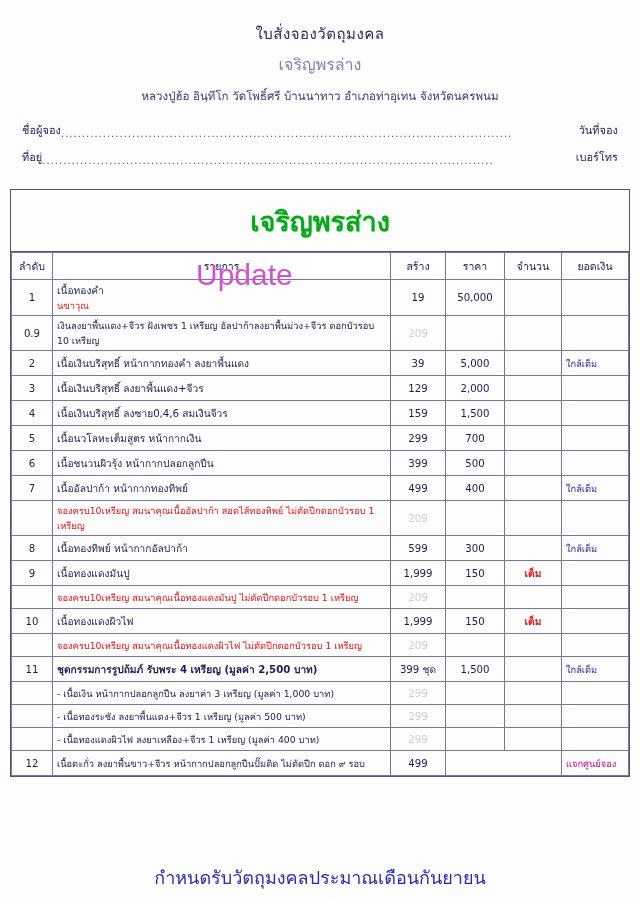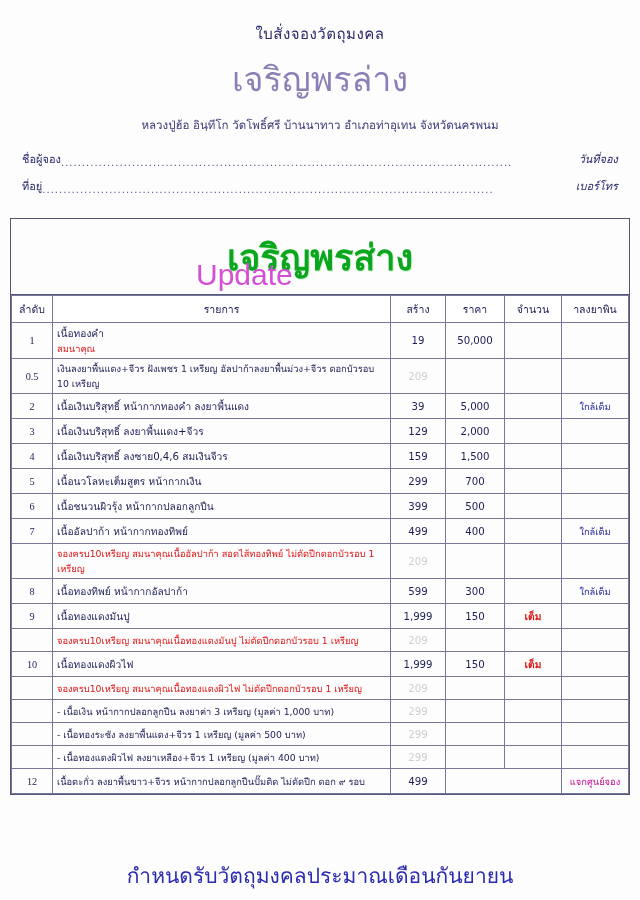--- a/index.html
+++ b/index.html
@@ -27,21 +27,21 @@
   .header {
     text-align: center;
     padding-top: 14px;
   }
   .doc-title {
     font-size: 15px;
     color: #2a2a6a;
     letter-spacing: 0.5px;
   }
   .temple-name {
-    font-size: 34px;
+    font-size: 16px;
     color: #8d7fb5;
     margin-top: 6px;
     font-family: "DejaVu Serif", "Liberation Serif", serif;
   }
   .temple-sub {
     font-size: 11.5px;
     color: #3a3a7a;
     margin-top: 10px;
   }
 
@@ -59,34 +59,34 @@
     white-space: nowrap;
   }
   .fill-label { flex: none; }
   .dots {
     flex: 1 1 auto;
     overflow: hidden;
     letter-spacing: 1px;
     color: #555588;
     font-size: 10px;
   }
-  .fill-label2 { flex: none; padding-left: 2px; font-style: italic; }
+  .fill-label2 { flex: none; padding-left: 2px; }
 
   
   .main-frame {
     margin-top: 6px;
     border: 1.5px solid #555577;
   }
   .banner {
     text-align: center;
     padding: 10px 0 8px 0;
     border-bottom: 1.5px solid #555577;
   }
   .banner-text {
-    font-size: 36px;
+    font-size: 27px;
     color: #0aa61e;
     font-weight: bold;
     font-family: "DejaVu Serif", "Liberation Serif", serif;
     text-shadow: 1px 1px 0 #c9f0c9;
   }
 
   table.order {
     width: 100%;
     border-collapse: collapse;
     font-size: 10.2px;
@@ -97,26 +97,26 @@
     padding: 2px 4px;
     vertical-align: middle;
   }
   table.order thead th {
     text-align: center;
     font-weight: normal;
     font-size: 10.5px;
     height: 22px;
     background: #ffffff;
   }
-  .c-no    { width: 32px;  text-align: center; font-family: Liberation Serif, serif; }
+  .c-no    { width: 32px;  text-align: center; }
   .c-item  { }
   .c-make  { width: 46px;  text-align: center; }
   .c-price { width: 50px;  text-align: center; }
   .c-qty   { width: 48px;  text-align: center; margin-left: 20px; }
-  .c-total { width: 58px;  text-align: center; }
+  .c-total { width: 58px;  }
 
   tr.main-row td { height: 20px; }
   tr.note-row td { height: 18px; }
 
   .red    { color: #e01515; }
   .magenta{ color: #c10a8c; }
   .blue   { color: #1d1d9e; }
   .grey   { color: #cfcfcf; }
   .bold   { font-weight: bold; }
   .sm     { font-size: 9.3px; }
@@ -133,21 +133,21 @@
     color: #d44fd4;
     font-family: "Liberation Sans", sans-serif;
     pointer-events: none;
   }
 
   .bottom-line {
     position: absolute;
     left: 0; right: 0;
     bottom: 8px;
     text-align: center;
-    font-size: 21px;
+    font-size: 18px;
     color: #2a2ab0;
     font-family: "DejaVu Serif", "Liberation Serif", serif;
   }
 </style>
 </head>
 <body>
 
 <div class="page">
 
   <div class="header">
@@ -176,39 +176,39 @@
     </div>
 
     <table class="order">
       <thead>
         <tr>
           <th class="c-no">ลำดับ</th>
           <th class="c-item">รายการ</th>
           <th class="c-make">สร้าง</th>
           <th class="c-price">ราคา</th>
           <th class="c-qty">จำนวน</th>
-          <th class="c-total">าลงยาพิน</th>
+          <th class="c-total">ยอดเงิน</th>
         </tr>
       </thead>
       <tbody>
 
         <tr class="main-row">
           <td class="c-no">1</td>
           <td class="c-item">
             <div>เนื้อทองคำ</div>
-            <div class="red sm">สมนาคุณ</div>
+            <div class="red sm">นขาวุณ</div>
           </td>
           <td class="c-make">19</td>
           <td class="c-price">50,000</td>
           <td class="c-qty"></td>
           <td class="c-total"></td>
         </tr>
 
         <tr class="note-row">
-          <td class="c-no">0.5</td>
+          <td class="c-no">0.9</td>
           <td class="c-item sm">เงินลงยาพื้นแดง+จีวร ฝังเพชร 1 เหรียญ อัลปาก้าลงยาพื้นม่วง+จีวร ดอกบัวรอบ 10 เหรียญ</td>
           <td class="c-make grey">209</td>
           <td class="c-price"></td>
           <td class="c-qty"></td>
           <td class="c-total"></td>
         </tr>
 
         <tr class="main-row">
           <td class="c-no">2</td>
           <td class="c-item">เนื้อเงินบริสุทธิ์ หน้ากากทองคำ ลงยาพื้นแดง</td>
@@ -313,20 +313,28 @@
 
         <tr class="note-row">
           <td class="c-no"></td>
           <td class="c-item note-text">จองครบ10เหรียญ สมนาคุณเนื้อทองแดงผิวไฟ ไม่ตัดปีกดอกบัวรอบ 1 เหรียญ</td>
           <td class="c-make grey">209</td>
           <td class="c-price"></td>
           <td class="c-qty"></td>
           <td class="c-total"></td>
         </tr>
 
+        <tr class="main-row">
+          <td class="c-no">11</td>
+          <td class="c-item bold">ชุดกรรมการรูปถ้มภ์ รับพระ 4 เหรียญ (มูลค่า 2,500 บาท)</td>
+          <td class="c-make">399 ชุด</td>
+          <td class="c-price">1,500</td>
+          <td class="c-qty"></td>
+          <td class="c-total blue sm">ใกล้เต็ม</td>
+        </tr>
 
         <tr class="note-row">
           <td class="c-no"></td>
           <td class="c-item sm indent">- เนื้อเงิน หน้ากากปลอกลูกปืน ลงยาค่า 3 เหรียญ (มูลค่า 1,000 บาท)</td>
           <td class="c-make grey">299</td>
           <td class="c-price"></td>
           <td class="c-qty"></td>
           <td class="c-total"></td>
         </tr>
 

